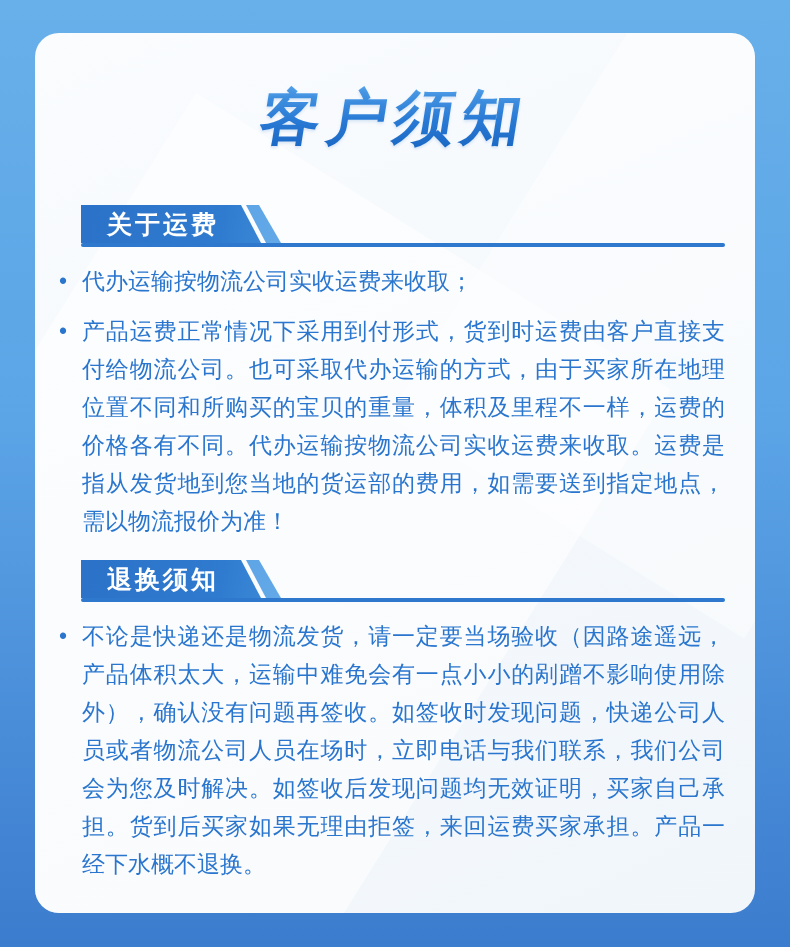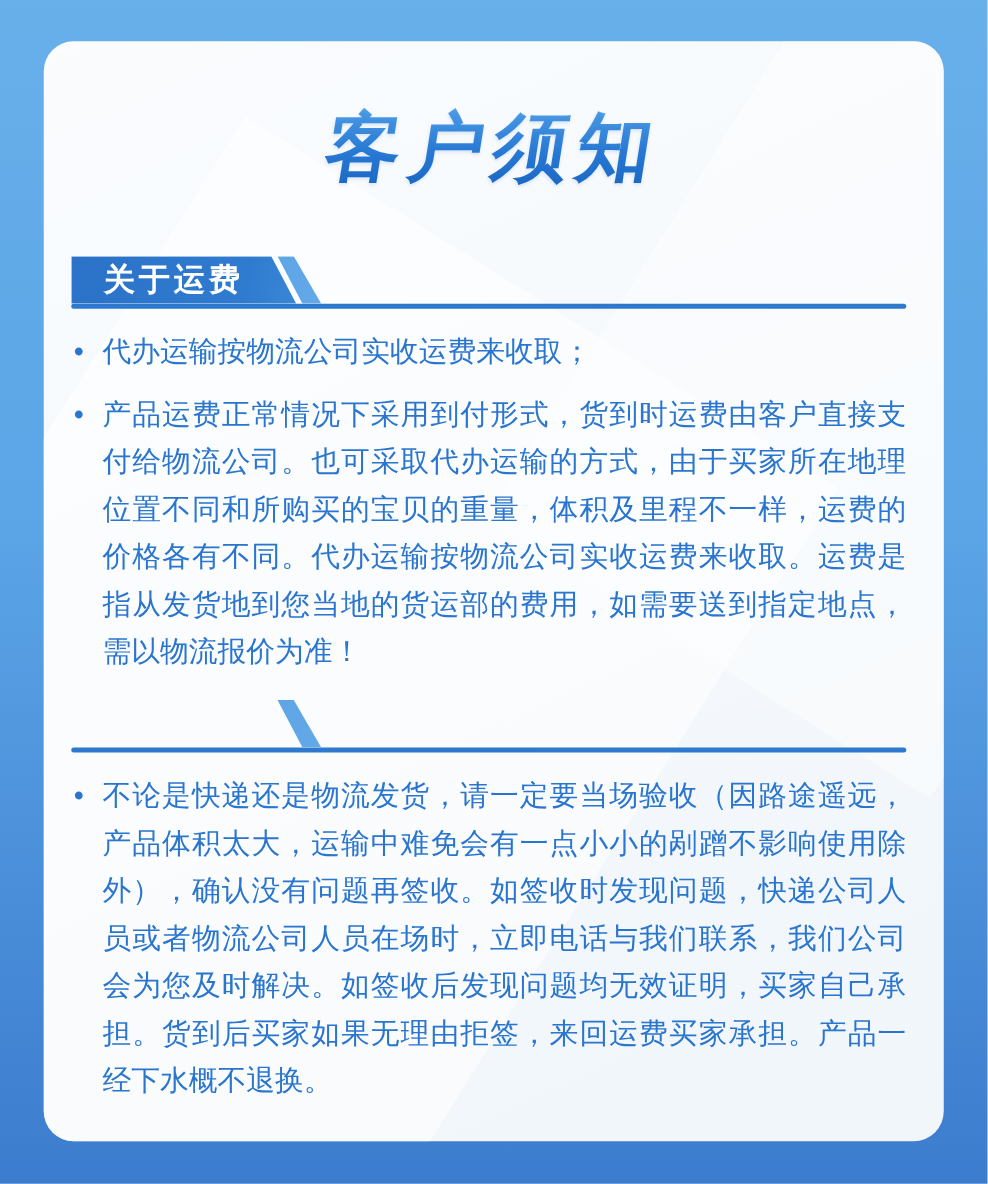--- a/index.html
+++ b/index.html
@@ -64,20 +64,21 @@
     color: #1E6EC8;
     text-shadow: 0 2px 3px rgba(30,110,200,0.15);
   }
 
   .section { margin: 53px 30px 0 22px; }
   .section.second { margin-top: 20px; }
 
   .sec-header {
     position: relative;
     height: 42px;
+    margin-left: 24px;
   }
   .badge {
     position: absolute;
     left: 0; top: 0;
     width: 200px;
     height: 38px;
     background: linear-gradient(100deg, #2B72C8 0%, #2F7BCF 70%, #3F8BD8 100%);
     clip-path: polygon(0 0, 160px 0, 180px 100%, 0 100%);
   }
   .badge-accent {
@@ -152,20 +153,23 @@
         <li>
           <span class="dot">•</span>
           <span class="bullet-text">产品运费正常情况下采用到付形式，货到时运费由客户直接支付给物流公司。也可采取代办运输的方式，由于买家所在地理位置不同和所购买的宝贝的重量，体积及里程不一样，运费的价格各有不同。代办运输按物流公司实收运费来收取。运费是指从发货地到您当地的货运部的费用，如需要送到指定地点，需以物流报价为准！</span>
         </li>
       </ul>
     </section>
 
     <section class="section second">
       <div class="sec-header">
         <div class="rule"></div>
+        <div class="badge">
+          <span class="badge-text">退换须知</span>
+        </div>
         <div class="badge-accent"></div>
       </div>
       <ul class="bullets">
         <li>
           <span class="dot">•</span>
           <span class="bullet-text">不论是快递还是物流发货，请一定要当场验收（因路途遥远，产品体积太大，运输中难免会有一点小小的剐蹭不影响使用除外），确认没有问题再签收。如签收时发现问题，快递公司人员或者物流公司人员在场时，立即电话与我们联系，我们公司会为您及时解决。如签收后发现问题均无效证明，买家自己承担。货到后买家如果无理由拒签，来回运费买家承担。产品一经下水概不退换。</span>
         </li>
       </ul>
     </section>
 

